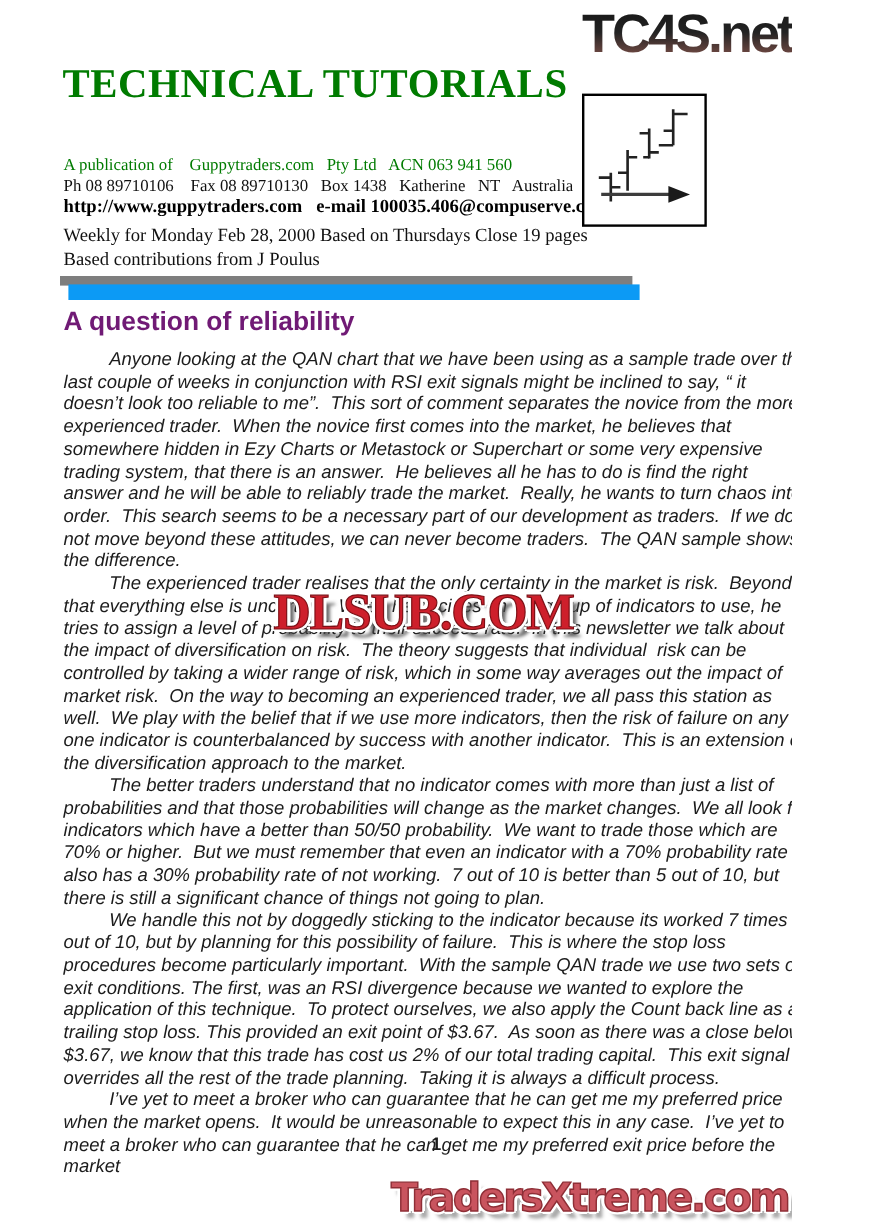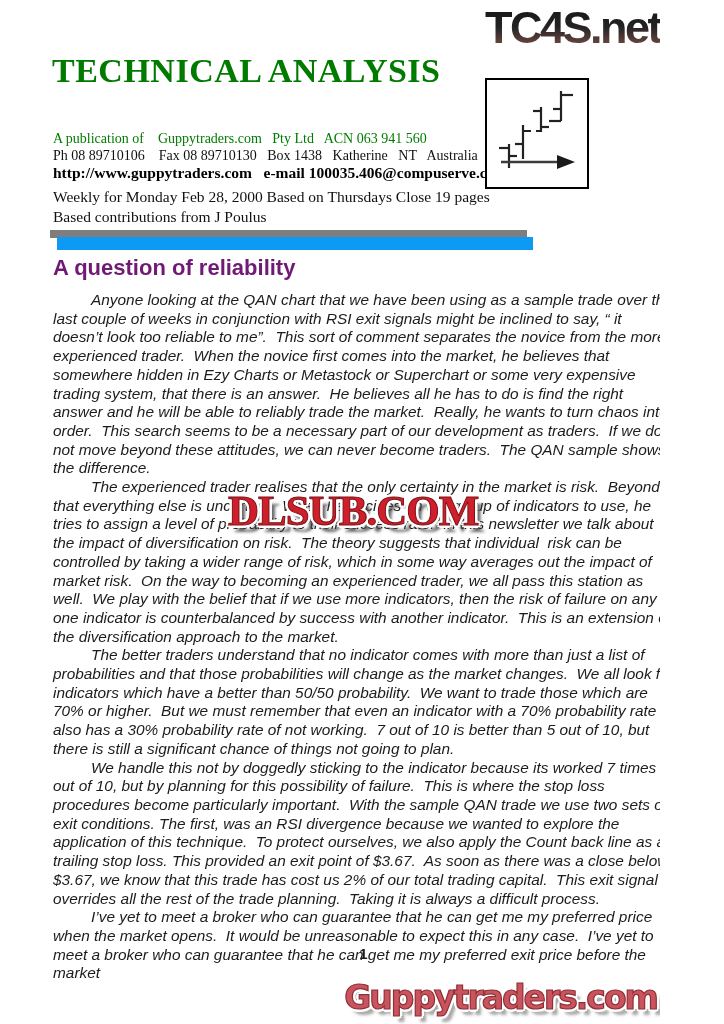--- a/index.html
+++ b/index.html
@@ -87,21 +87,21 @@
   }
 </style>
 </head>
 <body>
 
 <div class="page">
 
   <div class="wm-tc4s">TC4S.net</div>
 
   <div class="mast-title">
-    <div>TECHNICAL ANALYSIS</div>
+    <div>TECHNICAL TUTORIALS</div>
   </div>
 
   <div class="pub-line">A publication of    Guppytraders.com   Pty Ltd   ACN 063 941 560</div>
   <div class="contact-line">Ph 08 89710106    Fax 08 89710130   Box 1438   Katherine   NT   Australia   0851</div>
   <div class="web-line">http://www.guppytraders.com   e-mail 100035.406@compuserve.com</div>
 
   <div class="logo-box">
     <span>
       <svg width="100" height="107" viewBox="0 0 100 107" xmlns="http://www.w3.org/2000/svg">
         <g stroke="#222" stroke-width="2.2" fill="none">
@@ -145,15 +145,15 @@
     <p>The experienced trader realises that the only certainty in the market is risk.  Beyond that everything else is uncertain.  When he decides on the group of indicators to use, he tries to assign a level of probability to their success rate.  In this newsletter we talk about the impact of diversification on risk.  The theory suggests that individual  risk can be controlled by taking a wider range of risk, which in some way averages out the impact of market risk.  On the way to becoming an experienced trader, we all pass this station as well.  We play with the belief that if we use more indicators, then the risk of failure on any one indicator is counterbalanced by success with another indicator.  This is an extension of the diversification approach to the market.</p>
     <p>The better traders understand that no indicator comes with more than just a list of probabilities and that those probabilities will change as the market changes.  We all look for indicators which have a better than 50/50 probability.  We want to trade those which are 70% or higher.  But we must remember that even an indicator with a 70% probability rate also has a 30% probability rate of not working.  7 out of 10 is better than 5 out of 10, but there is still a significant chance of things not going to plan.</p>
     <p>We handle this not by doggedly sticking to the indicator because its worked 7 times out of 10, but by planning for this possibility of failure.  This is where the stop loss procedures become particularly important.  With the sample QAN trade we use two sets of exit conditions. The first, was an RSI divergence because we wanted to explore the application of this technique.  To protect ourselves, we also apply the Count back line as a trailing stop loss. This provided an exit point of $3.67.  As soon as there was a close below $3.67, we know that this trade has cost us 2% of our total trading capital.  This exit signal overrides all the rest of the trade planning.  Taking it is always a difficult process.</p>
     <p>I’ve yet to meet a broker who can guarantee that he can get me my preferred price when the market opens.  It would be unreasonable to expect this in any case.  I’ve yet to meet a broker who can guarantee that he can get me my preferred exit price before the market</p>
   </div>
 
   <div class="wm-dlsub">DLSUB.COM</div>
 
   <div class="page-num">1</div>
 
-  <div class="wm-traders">Guppytraders.com</div>
+  <div class="wm-traders">TradersXtreme.com</div>
 
 </div>
 
 </body></html>

